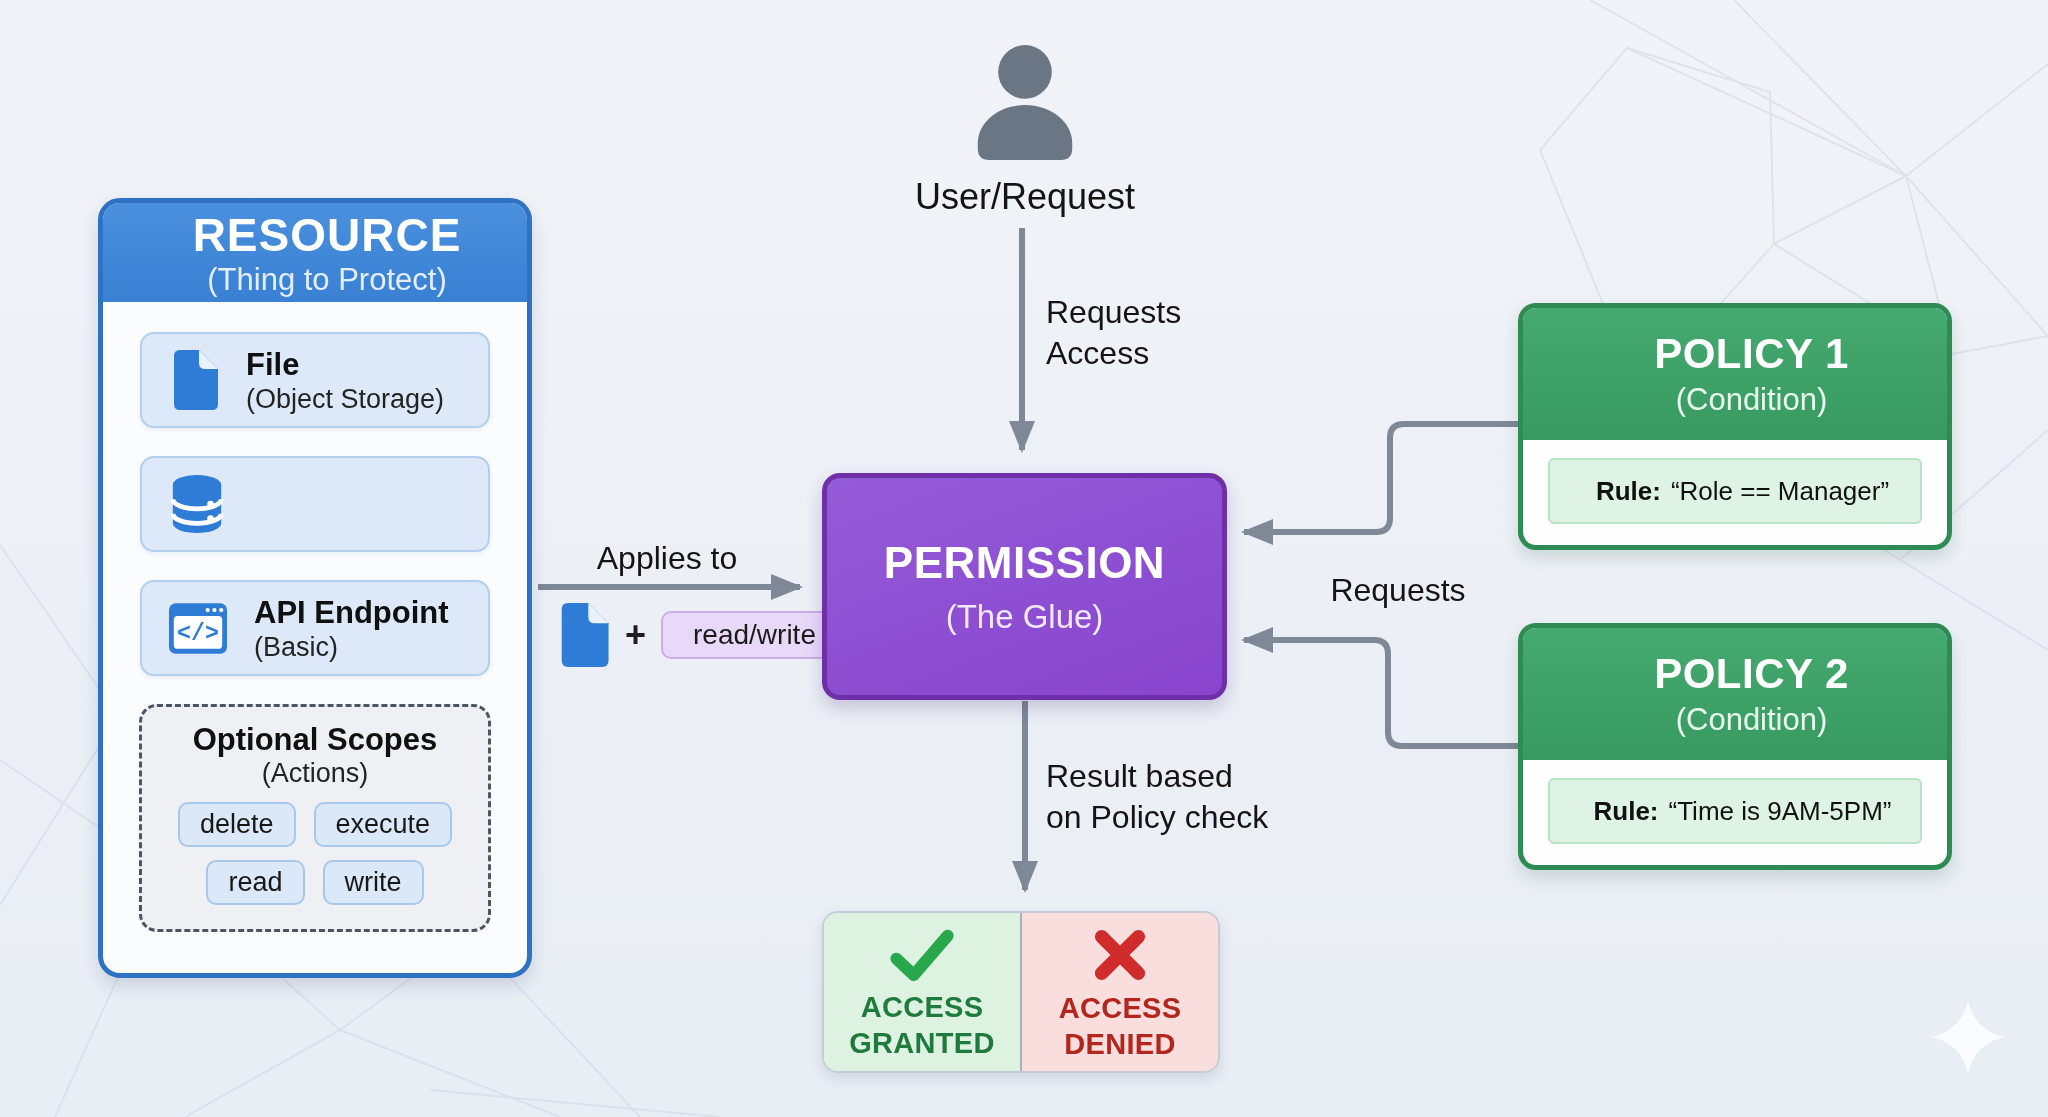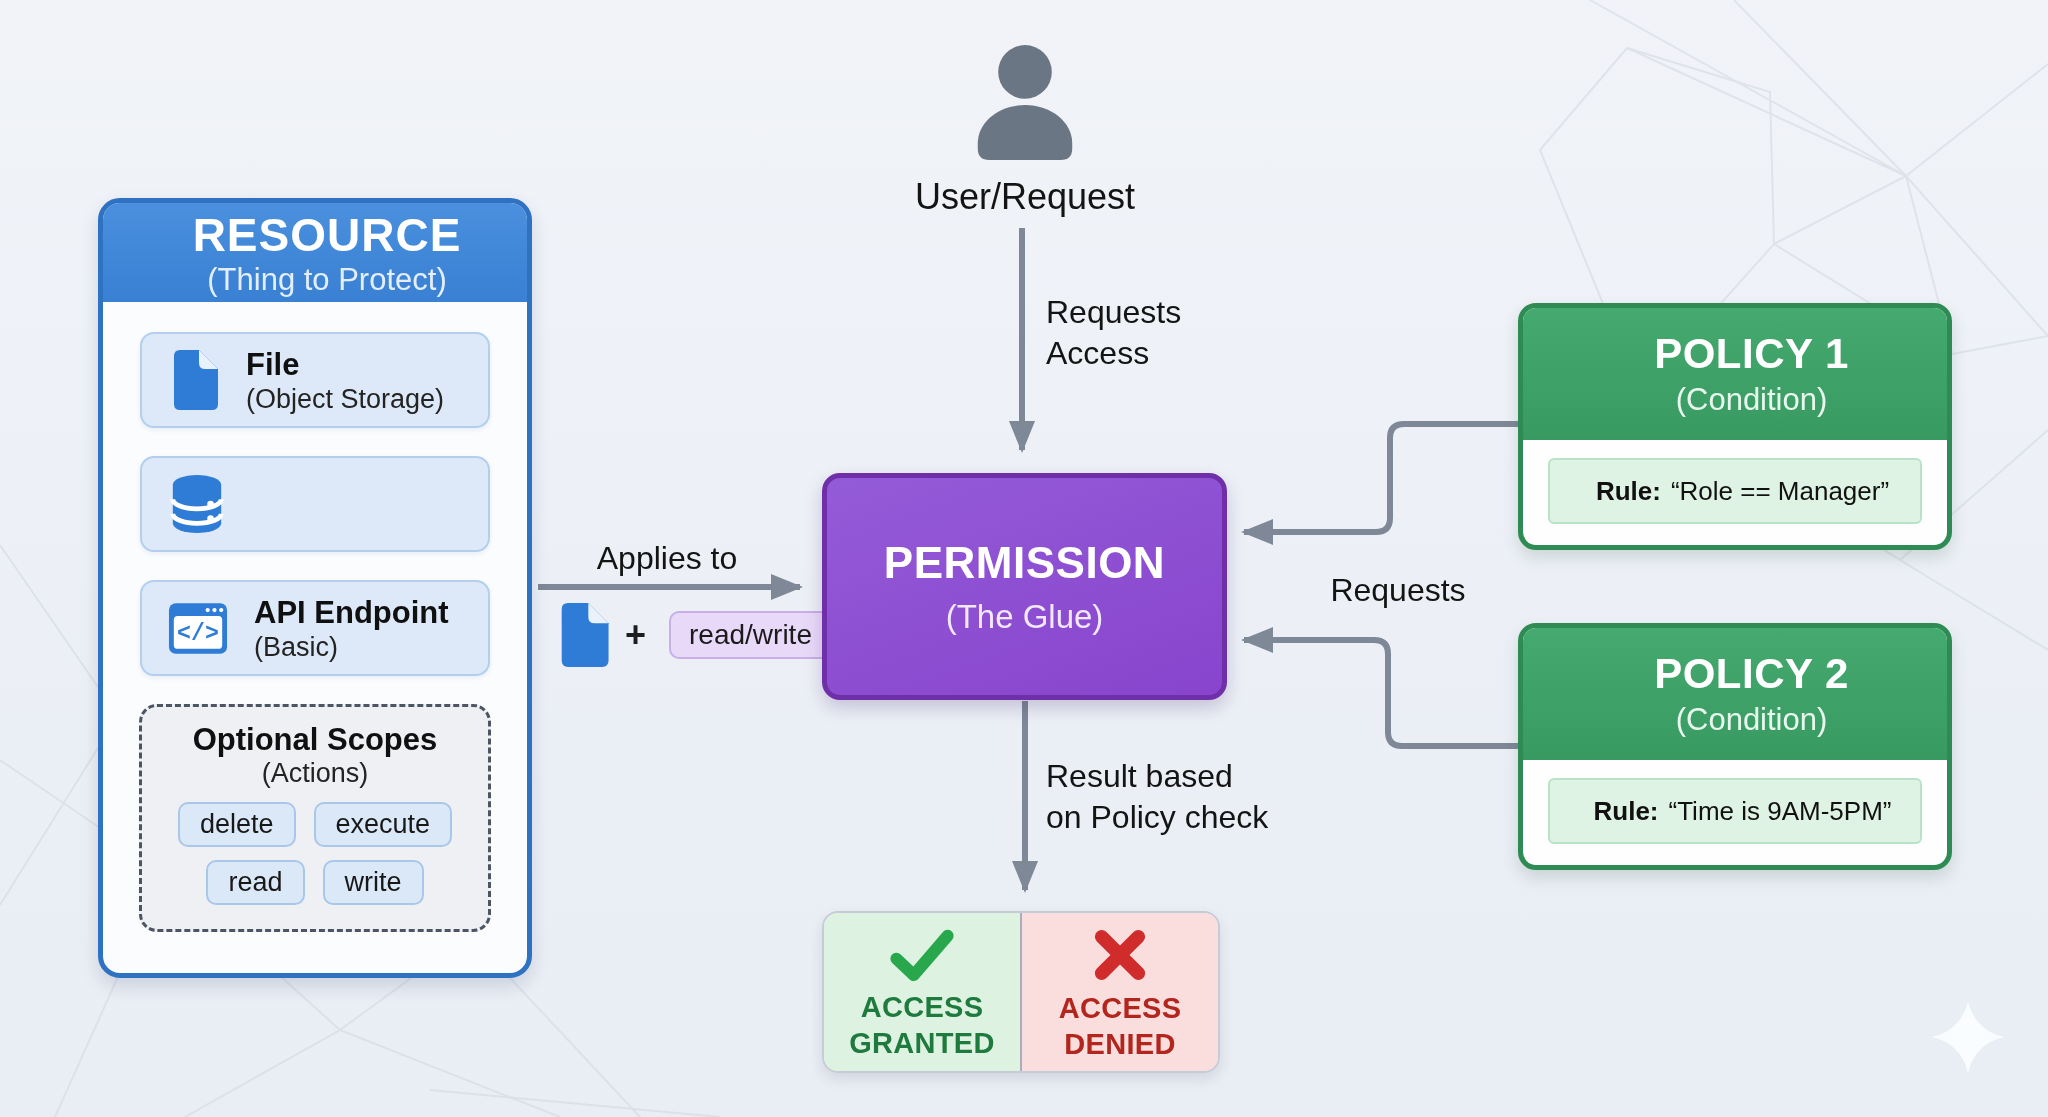--- a/index.html
+++ b/index.html
@@ -30,21 +30,21 @@
   .lbl-requests { left:1046px; top:292px; }
   .lbl-applies  { left:537px; top:538px; width:260px; text-align:center; }
   .lbl-enforces { left:1298px; top:570px; width:200px; text-align:center; }
   .lbl-result   { left:1046px; top:756px; }
 
   
   .applies-annot { position:absolute; left:556px; top:602px; display:flex; align-items:center; gap:15px; }
   .plus-sign { font-size:36px; font-weight:600; color:#1d1d1d; }
   .rw-chip {
     background:var(--c-rw_chip_bg,#e9d9f8); border:2px solid var(--c-rw_chip_border,#c9aee8);
-    border-radius:10px; padding:6px 18px; font-size:28px; color:#1b1b1b;margin-left:8px;
+    border-radius:10px; padding:6px 30px; font-size:28px; color:#1b1b1b;
   }
 
   
   .resource-box {
     position:absolute; left:98px; top:198px; width:434px; height:780px;
     background:#fafcfe; border:5px solid var(--c-resource_border,#2f72c2); border-radius:22px;
     overflow:hidden; box-shadow:0 8px 18px rgba(30,50,90,.15);
   }
   .res-header {
     height:99px; background:linear-gradient(180deg,#4a90de 0%,#3a80d3 100%);

